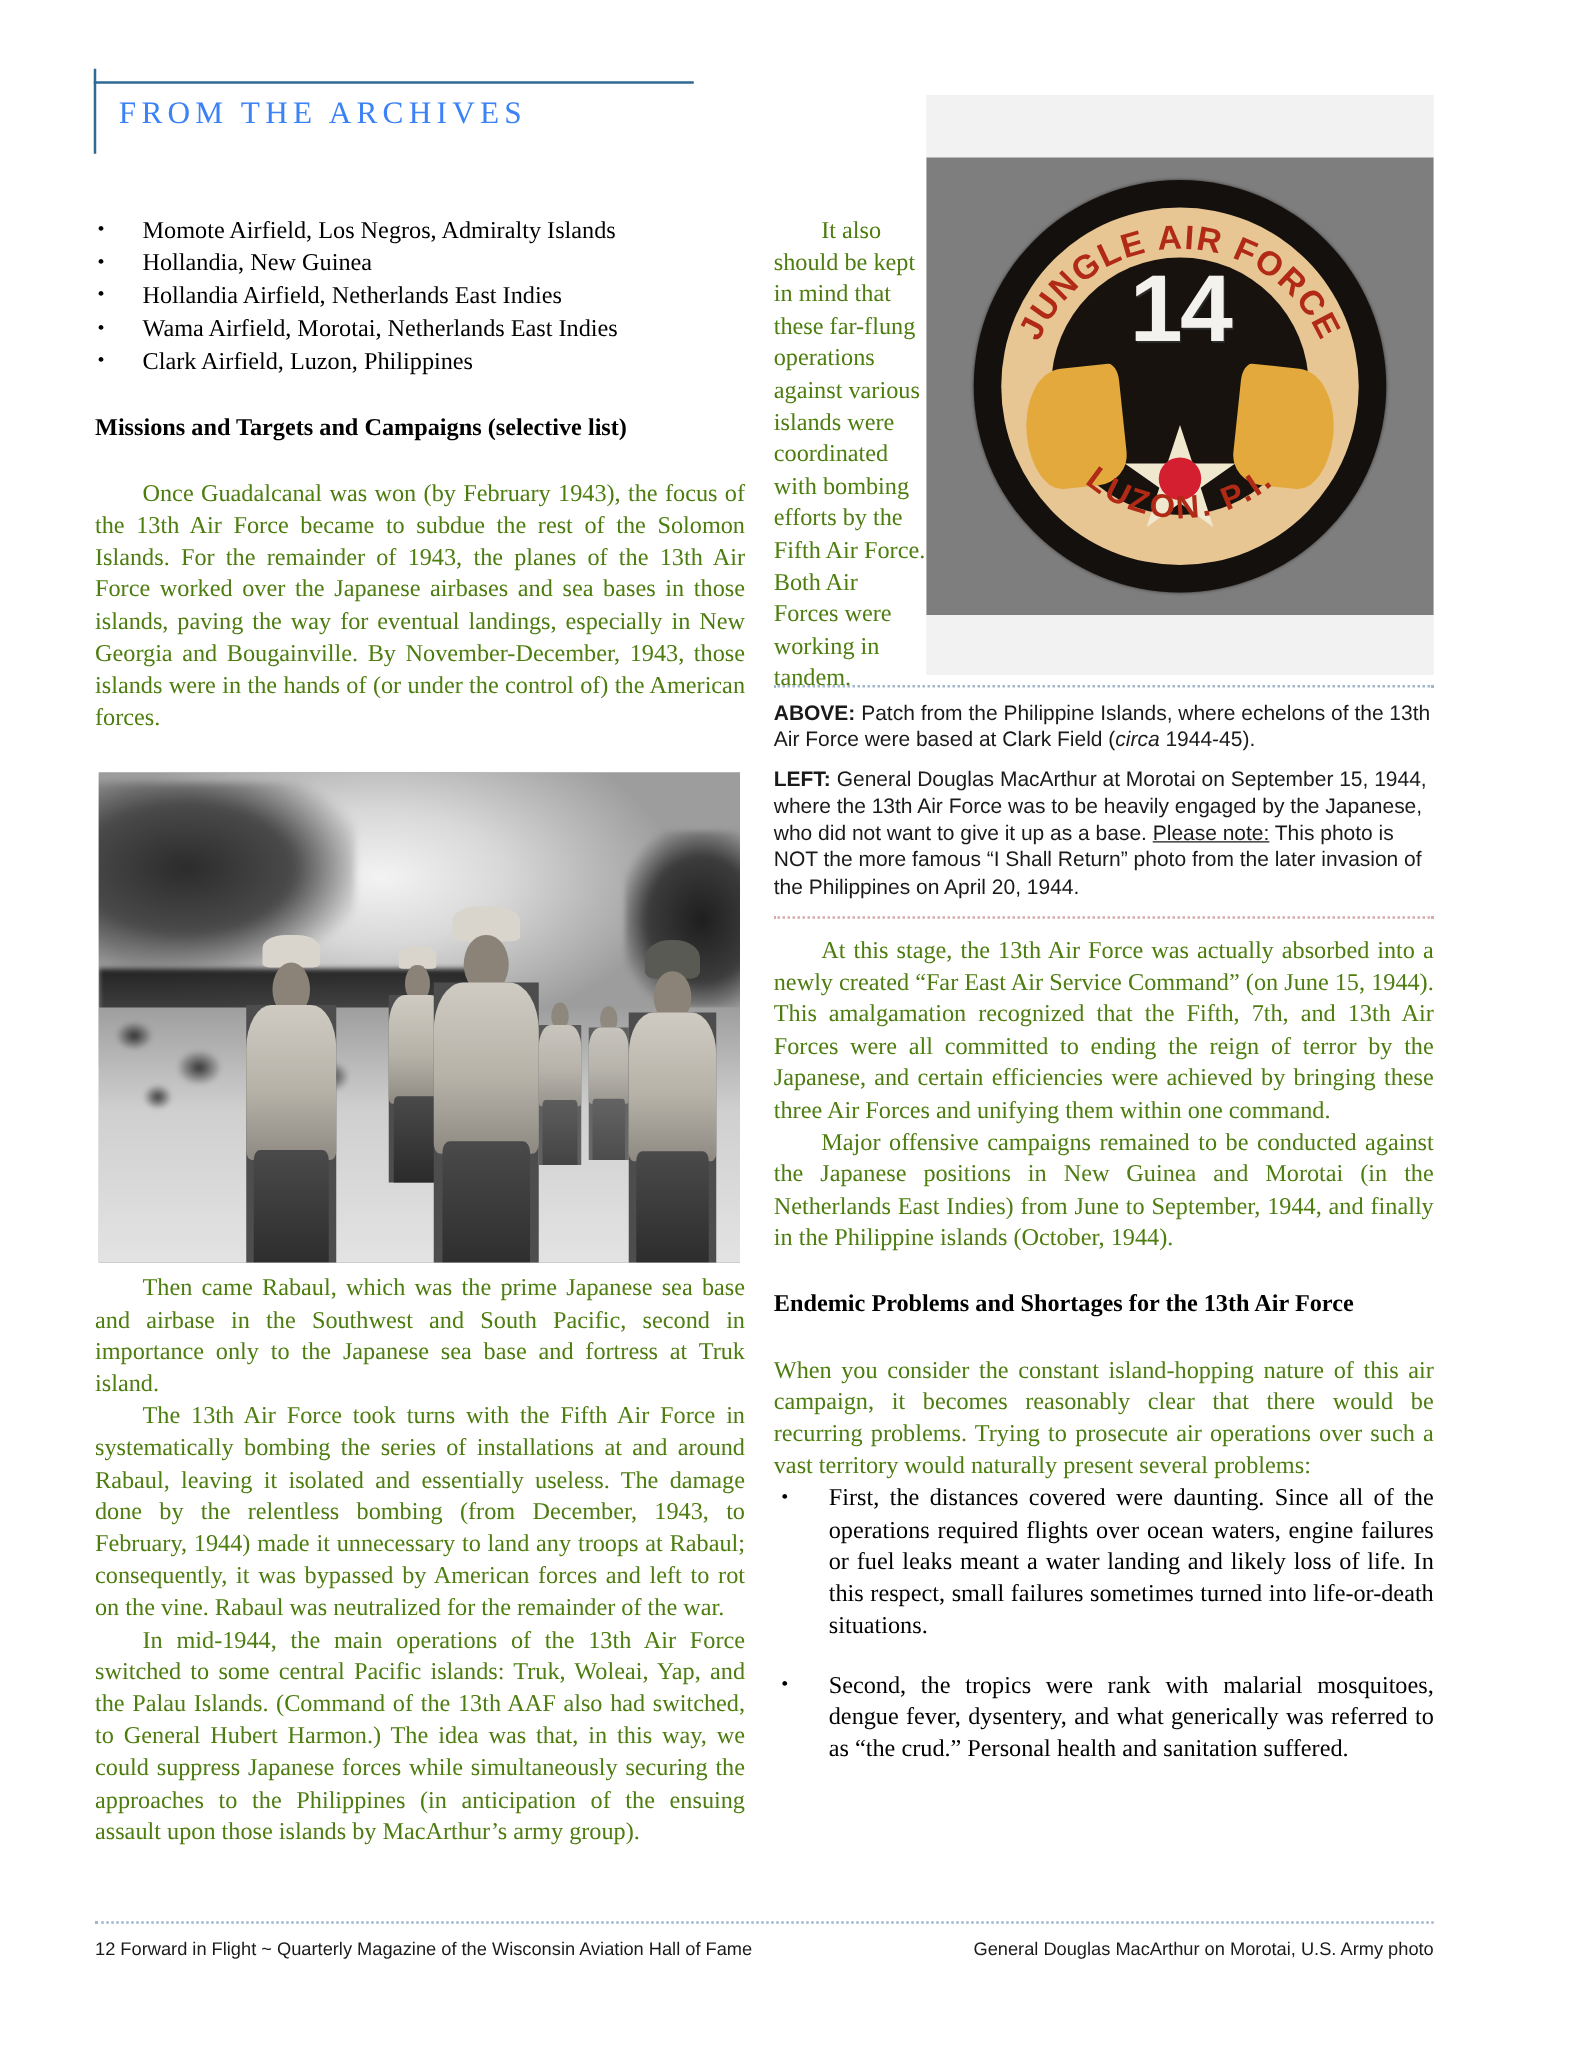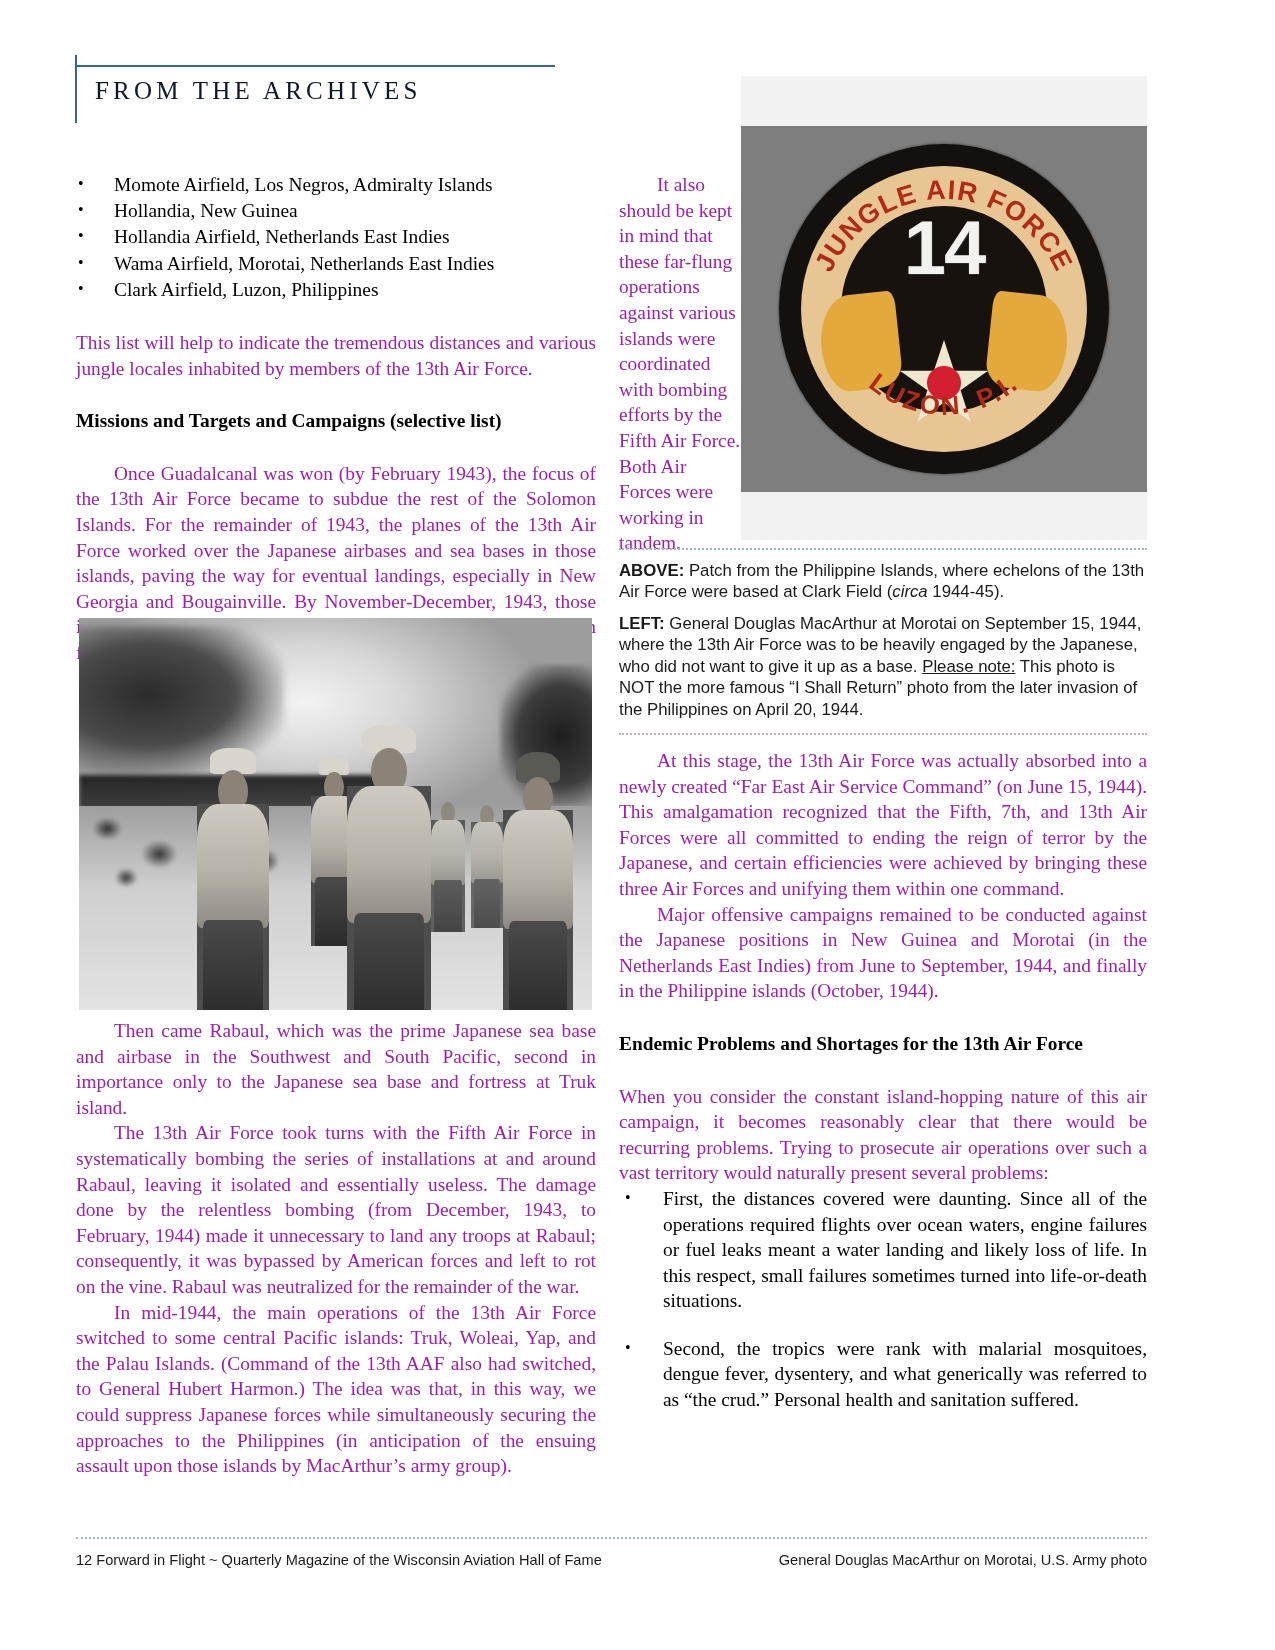--- a/index.html
+++ b/index.html
@@ -42,21 +42,21 @@
     width: 2px; height: 68px;
     background: #2e6a91;
   }
   .header-title {
     position: absolute;
     left: 20px;
     top: 22px;
     font-family: "Liberation Serif", "DejaVu Serif", serif;
     font-size: 25px;
     letter-spacing: 4.2px;
-    color: #0f172a;
+    color: #3b82f6;
     white-space: nowrap;
   }
 
   
   .col-left {
     position: absolute;
     left: 76px;
     top: 172px;
     width: 520px;
   }
@@ -72,21 +72,21 @@
     top: 552px;
     width: 528px;
   }
 
   
   .body-text {
     font-family: "Liberation Serif", "DejaVu Serif", serif;
     font-size: 19.4px;
     line-height: 25.6px;
     text-align: justify;
-    color: #a21caf;
+    color: #4d7c0f;
     margin: 0;
   }
   .body-text.narrow {
     text-align: left;
     font-size: 19.4px;
     line-height: 25.6px;
   }
   .indent { text-indent: 38px; }
   .gap-md { margin-top: 27px; }
 
@@ -428,21 +428,20 @@
       <li>
         <span class="bullet">•</span>
         <span>Wama Airfield, Morotai, Netherlands East Indies</span>
       </li>
       <li>
         <span class="bullet">•</span>
         <span>Clark Airfield, Luzon, Philippines</span>
       </li>
     </ul>
 
-    <p class="body-text gap-md">This list will help to indicate the tremendous distances and various jungle locales inhabited by members of the 13th Air Force.</p>
 
     <h3 class="section-head">Missions and Targets and Campaigns (selective list)</h3>
 
     <p class="body-text indent gap-md">Once Guadalcanal was won (by February 1943), the focus of the 13th Air Force became to subdue the rest of the Solomon Islands. For the remainder of 1943, the planes of the 13th Air Force worked over the Japanese airbases and sea bases in those islands, paving the way for eventual landings, especially in New Georgia and Bougainville. By November-December, 1943, those islands were in the hands of (or under the control of) the American forces.</p>
   </div>
 
   <div class="col-mid">
     <p class="body-text narrow indent">It also should be kept in mind that these far-flung operations against various islands were coordinated with bombing efforts by the Fifth Air Force. Both Air Forces were working in tandem.</p>
   </div>
 

